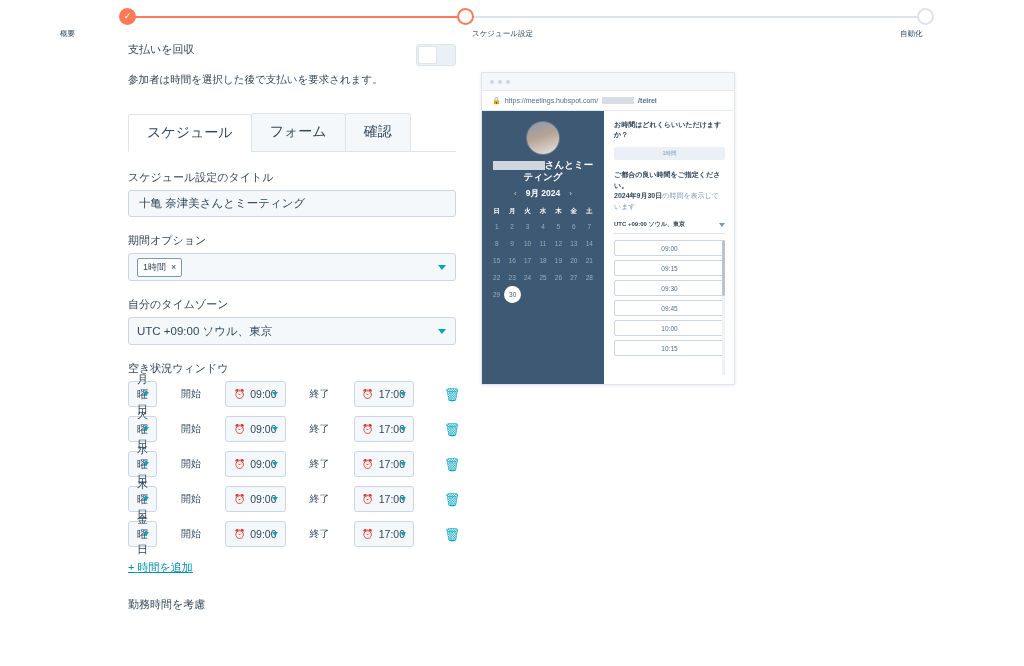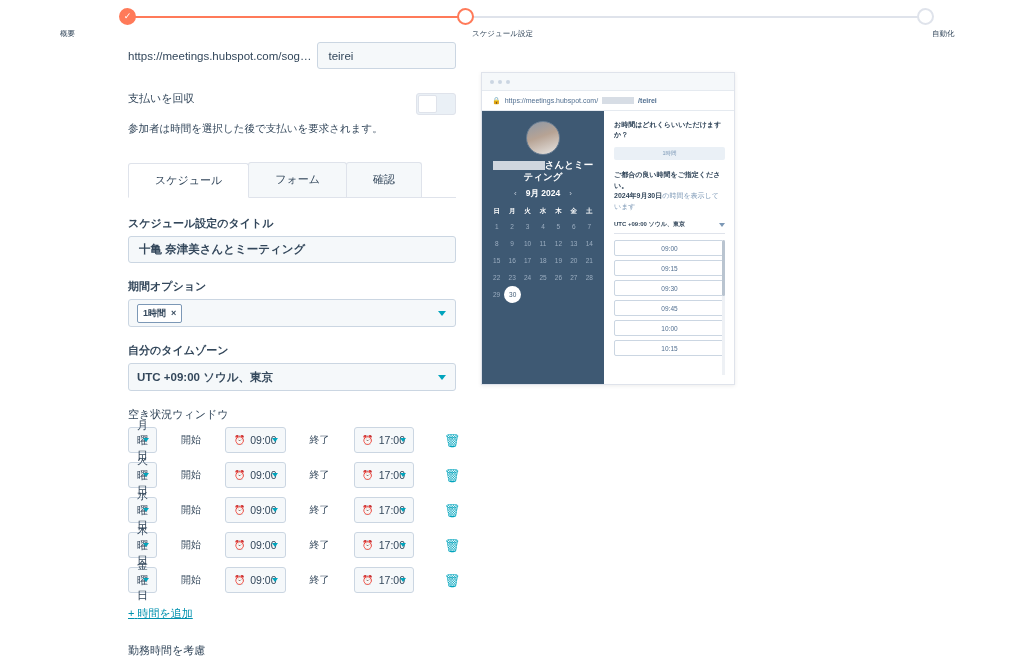--- a/index.html
+++ b/index.html
@@ -133,38 +133,38 @@
   }
 
   
   .tabs {
     display: flex;
     border-bottom: 1px solid #dfe3eb;
     margin-top: 26px;
     margin-bottom: 18px;
   }
   .tab {
-    padding: 9px 26px;
-    font-size: 11px;
+    padding: 9px 18px;
+    font-size: 14px;
     color: #33475b;
     border: 1px solid #dfe3eb;
     border-bottom: none;
     background: #f5f8fa;
     margin-right: -1px;
     border-radius: 3px 3px 0 0;
     position: relative;
   }
   .tab.active {
     background: #ffffff;
     color: #33475b;
     top: 1px;
     border-bottom: 1px solid #ffffff;
   }
 
-  .block { margin-bottom: 16px; font-weight: bold; }
+  .block { margin-bottom: 16px; }
 
   .select-box {
     border: 1px solid #cbd6e2;
     background: #f5f8fa;
     border-radius: 3px;
     height: 28px;
     display: flex;
     align-items: center;
     padding: 0 8px;
     font-size: 11.5px;
@@ -415,32 +415,28 @@
 
   <div class="step done" style="left:119px;">
     <span class="chk">✓</span>
   </div>
   <div class="step-label" style="left:60px;">概要</div>
 
   <div class="step current" style="left:457px;"></div>
   <div class="step-label" style="left:472px;">スケジュール設定</div>
 
   <div class="step" style="left:917px;"></div>
-  <div class="step-label" style="left:932px;">自動化</div>
+  <div class="step-label" style="left:900px;">自動化</div>
 </div>
 
 <div class="content">
 
   <div class="form-col">
 
 
-    <div class="url-row">
-      <span class="url-prefix">https://meetings.hubspot.com/sog…</span>
-      <div class="input-box slug-input">teirei</div>
-    </div>
 
     <div class="toggle-row">
       <div class="toggle-texts">
         <div class="toggle-title">支払いを回収</div>
         <div class="toggle-desc">参加者は時間を選択した後で支払いを要求されます。</div>
       </div>
       <div class="switch">
         <div class="knob"></div>
       </div>
     </div>

